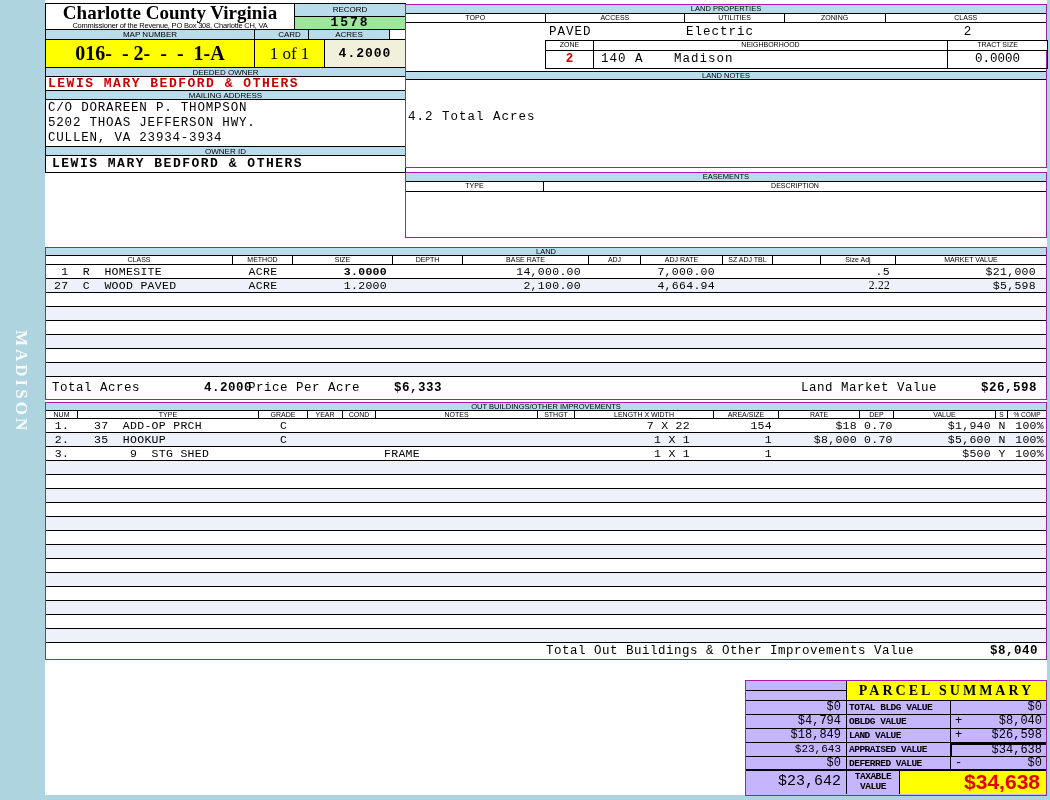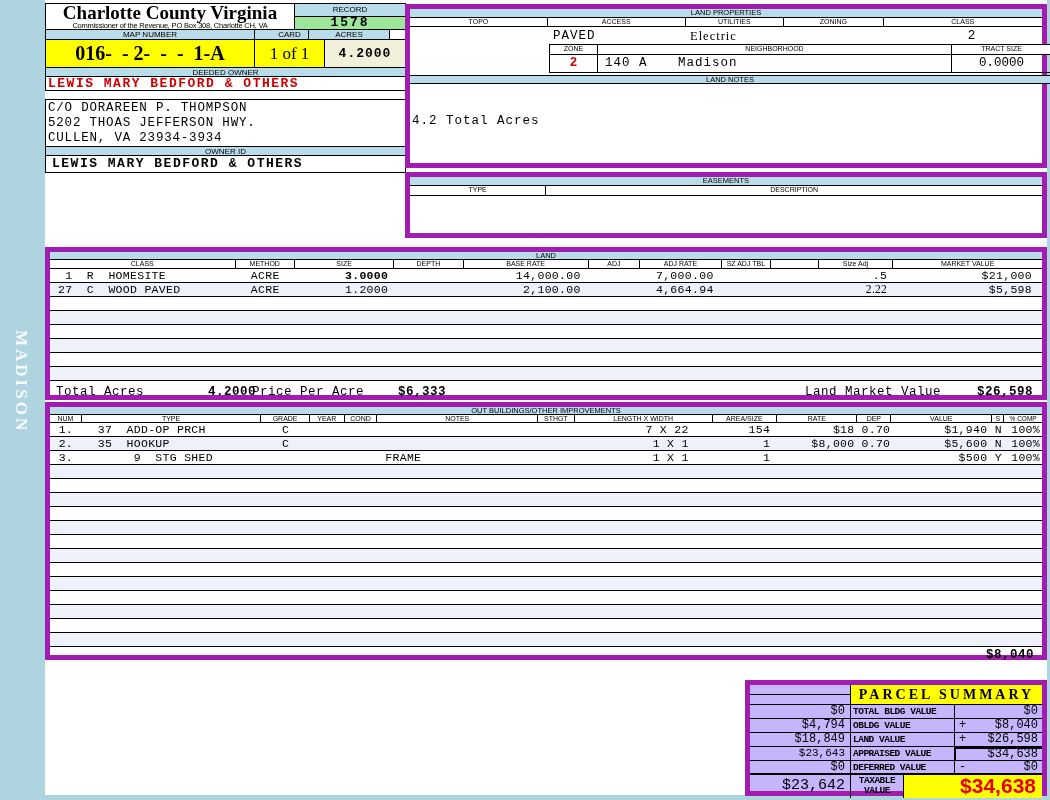--- a/index.html
+++ b/index.html
@@ -1,21 +1,21 @@
 <!DOCTYPE html>
 <html><head>
 <meta charset="utf-8">
 <style>
   * { margin:0; padding:0; box-sizing:border-box; }
   html,body { width:1050px; height:800px; }
   body { font-family:"Liberation Sans", sans-serif; background:#aft; }
   .page { position:relative; width:1050px; height:800px; background:#aed4e0; overflow:hidden; }
   .content { position:absolute; left:45px; top:0; width:1002px; height:795px; background:#ffffff; }
   .abs { position:absolute; }
-  .b { border:5px solid #a21caf; }
+  .b { border:1px solid #a21caf; }
   .hdr { background:#b9dcea; border:1px solid #000; font-size:8px; line-height:9px;
          text-align:center; color:#000; overflow:hidden; white-space:nowrap; }
   .mono { font-family:"Liberation Mono","DejaVu Sans Mono",monospace; }
   .serif { font-family:"Liberation Serif","DejaVu Serif",serif; }
   .cell { background:#fff; border:1px solid #000; overflow:hidden; white-space:nowrap; }
   .yellow { background:#ffff00; }
   .green { background:#9ce79c; }
   .cream { background:#f1f0db; }
   .redtx { color:#cc0000; }
   
@@ -57,40 +57,41 @@
   <div class="abs hdr" style="left:254px; top:29px; width:71px; height:11px; line-height:10px;">CARD</div>
   <div class="abs hdr" style="left:308px; top:29px; width:82px; height:11px; line-height:10px;">ACRES</div>
 
   <div class="abs cell yellow serif tr-c" style="left:45px; top:39px; width:210px; height:29px; font-weight:bold; font-size:20px; line-height:27px; white-space:pre;">016-  - 2-  -  -  1-A</div>
   <div class="abs cell yellow serif tr-c" style="left:254px; top:39px; width:71px; height:29px; font-size:17px; line-height:27px;">1 of 1</div>
   <div class="abs cell cream mono tr-c" style="left:324px; top:39px; width:82px; height:29px; font-weight:bold; font-size:13px; line-height:27px; letter-spacing:1px;">4.2000</div>
 
   <div class="abs hdr" style="left:45px; top:67px; width:361px; height:10px;">DEEDED OWNER</div>
   <div class="abs cell mono redtx" style="left:45px; top:76px; width:361px; height:15px; font-weight:bold; font-size:13px; line-height:14px; letter-spacing:1.5px; padding-left:2px;">LEWIS MARY BEDFORD &amp; OTHERS</div>
 
+  <div class="abs hdr" style="left:45px; top:90px; width:361px; height:10px;">MAILING ADDRESS</div>
   <div class="abs cell mono" style="left:45px; top:99px; width:361px; height:48px; font-size:12.5px; letter-spacing:0.8px; padding:1px 0 0 2px;">
     <div style="line-height:15px;">C/O DORAREEN P. THOMPSON</div>
     <div style="line-height:15px;">5202 THOAS JEFFERSON HWY.</div>
     <div style="line-height:15px;">CULLEN, VA 23934-3934</div>
   </div>
 
   <div class="abs hdr" style="left:45px; top:146px; width:361px; height:10px;">OWNER ID</div>
   <div class="abs cell mono" style="left:45px; top:155px; width:361px; height:18px; font-weight:bold; font-size:13px; line-height:16px; letter-spacing:1.5px; padding-left:6px;">LEWIS MARY BEDFORD &amp; OTHERS</div>
 
   <div class="abs b" style="left:405px; top:4px; width:642px; height:164px; background:#fff;">
     <div class="strip" style="height:9px; line-height:8px;">LAND PROPERTIES</div>
     <div class="hrow" style="height:9px;">
       <div style="width:140px;">TOPO</div>
       <div style="width:140px;">ACCESS</div>
       <div style="width:100px;">UTILITIES</div>
       <div style="width:101px;">ZONING</div>
       <div style="width:161px;">CLASS</div>
     </div>
     <div class="abs mono" style="left:143px; top:20px; font-size:12.5px; letter-spacing:1px;">PAVED</div>
-    <div class="abs mono" style="left:280px; top:20px; font-size:12.5px; letter-spacing:1px;font-family:Liberation Serif, serif;">Electric</div>
+    <div class="abs mono" style="left:280px; top:20px; font-size:12.5px; letter-spacing:1px;">Electric</div>
     <div class="abs mono tr-c" style="left:481px; top:20px; width:161px; font-size:12.5px;">2</div>
 
     <div class="abs" style="left:139px; top:35px; width:503px; height:29px; border:1px solid #000;">
       <div class="hrow" style="height:10px; line-height:9px;">
         <div style="width:48px;">ZONE</div>
         <div style="width:354px;">NEIGHBORHOOD</div>
         <div style="width:99px;">TRACT SIZE</div>
       </div>
       <div style="display:flex; height:17px;">
         <div class="mono tr-c redtx" style="width:48px; border-right:1px solid #000; font-weight:bold; font-size:12.5px; line-height:16px;">2</div>
@@ -245,20 +246,21 @@
     <div class="trow alt"></div>
     <div class="trow"></div>
     <div class="trow alt"></div>
     <div class="trow"></div>
     <div class="trow alt"></div>
     <div class="trow"></div>
     <div class="trow alt"></div>
     <div class="trow"></div>
     <div class="trow alt"></div>
     <div class="mono" style="position:relative; height:17px; font-size:12.5px; line-height:16px; letter-spacing:0.5px;">
+      <span class="abs" style="left:500px;">Total Out Buildings &amp; Other Improvements Value</span>
       <span class="abs" style="right:8px; font-weight:bold;">$8,040</span>
     </div>
   </div>
 
   <div class="abs b" style="left:745px; top:680px; width:302px; height:116px; background:#c4b5fd;">
     <div style="display:flex; height:20px; border-bottom:1px solid #000;">
       <div style="width:101px; border-right:1px solid #000;">
         <div style="height:10px; border-bottom:1px solid #000;"></div>
       </div>
       <div class="yellow serif tr-c" style="flex:1; font-weight:bold; font-size:14px; line-height:19px; letter-spacing:3px;">PARCEL SUMMARY</div>

